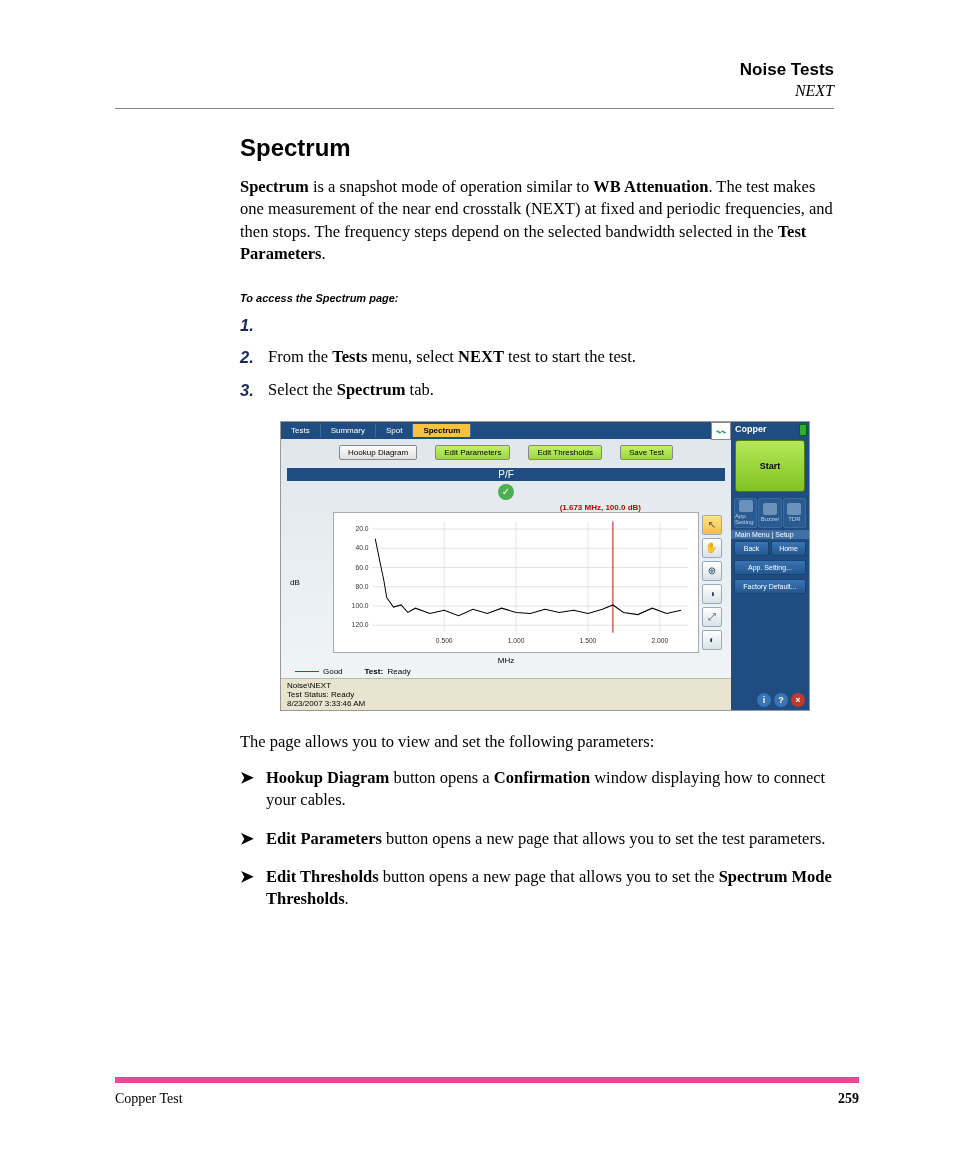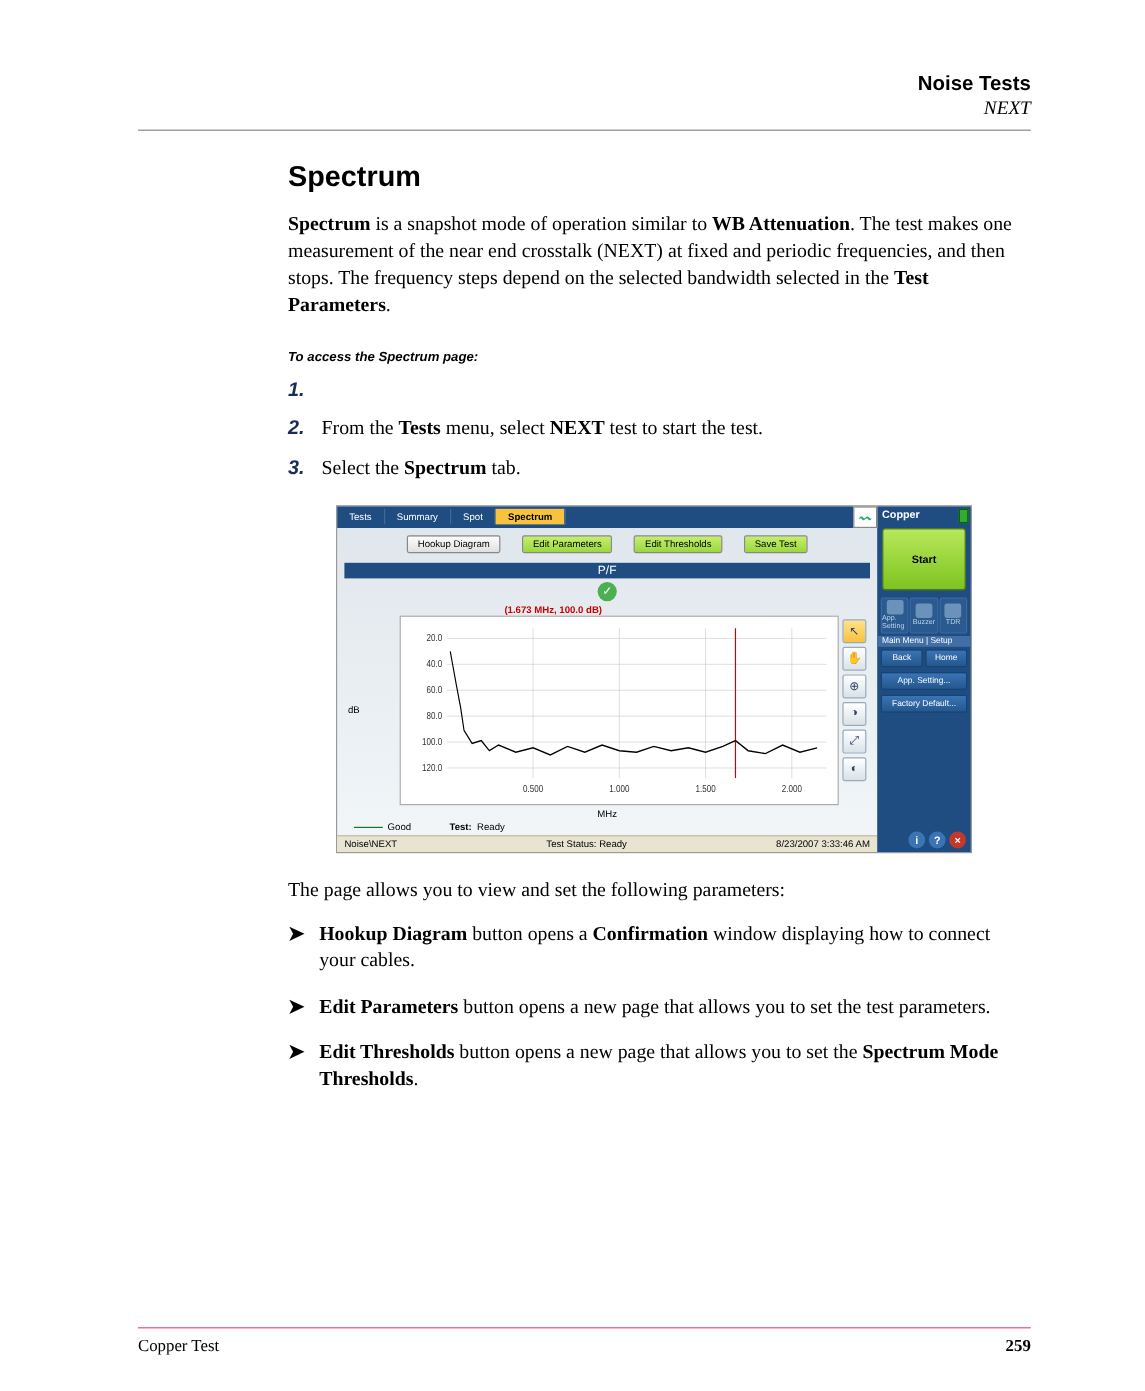--- a/index.html
+++ b/index.html
@@ -5,21 +5,21 @@
   * { box-sizing: border-box; margin: 0; padding: 0; }
   body {
     width: 954px;
     height: 1159px;
     background: #fff;
     font-family: Georgia, 'Times New Roman', serif;
     color: #000;
     position: relative;
   }
   .page {
-    padding: 60px 95px 40px 115px;
+    padding: 60px 120px 40px 115px;
   }
   .header {
     text-align: right;
     margin-bottom: 8px;
   }
   .header-title {
     font-family: Verdana, Arial, sans-serif;
     font-weight: bold;
     font-size: 17px;
   }
@@ -92,29 +92,29 @@
   .ds-side { width: 78px; background: #1f4d82; display: flex; flex-direction: column; }
   .ds-tabs { display: flex; background: #1f4d82; height: 18px; align-items: center; }
   .ds-tab { padding: 2px 10px; color: #fff; border-right: 1px solid #3a6aa0; cursor: default; }
   .ds-tab.active { background: #f7c23e; color: #000; font-weight: bold; }
   .ds-toolbar { display: flex; gap: 18px; padding: 6px 20px; justify-content: center; }
   .ds-btn { border: 1px solid #888; background: linear-gradient(#fdfdfd,#e0e0e0); padding: 2px 8px; border-radius: 2px; font-size: 8px; }
   .ds-btn.green { background: linear-gradient(#c5f06a,#9bd83e); }
   .ds-pf { background: #1f4d82; color: #fff; text-align: center; font-size: 10px; padding: 1px 0; margin: 2px 6px 0; }
   .ds-check { text-align: center; padding: 3px 0; }
   .ds-check-circle { display:inline-flex; width:16px; height:16px; border-radius:50%; background:#4caf50; color:#fff; align-items:center; justify-content:center; font-size:10px; }
-  .ds-cursor-label { color:#c00; font-weight:bold; font-size:8px; text-align:center; padding-right:90px; }
+  .ds-cursor-label { color:#c00; font-weight:bold; font-size:8px; text-align:right; padding-right:90px; }
   .ds-chart-area { flex:1; display:flex; padding: 0 6px 2px 6px; }
   .ds-chart { flex:1; background:#fff; border:1px solid #aaa; position:relative;margin-left:30px; }
   .ds-ylabel { font-size:8px; display:flex; align-items:center; padding:0 3px; }
   .ds-chart svg { width:100%; height:100%; display:block; }
   .ds-xlabel { text-align:center; font-size:8px; padding:1px 0 0; }
-  .ds-legend { display:flex; gap:32px; padding:2px 14px; font-size:8px; align-items:flex-start; }
+  .ds-legend { display:flex; gap:22px; padding:2px 14px; font-size:8px; align-items:flex-start; }
   .ds-legend .good-line { display:inline-block; width:24px; border-top:1.5px solid #0a7a2a; vertical-align:middle; margin-right:4px;}
-  .ds-status { display:flex; justify-content:space-between; background:#e8e4d0; border-top:1px solid #bba; padding:2px 6px; font-size:8px; }
+  .ds-status { display:flex; justify-content:space-between; background:#e8e4d0; border-top:1px solid #bba; padding:2px 6px; font-size:8px;flex-direction:column; }
   .ds-icon-col { width:26px; display:flex; flex-direction:column; gap:3px; padding:3px; }
   .ds-tool { width:20px; height:20px; background:linear-gradient(#fff,#d8e2e8); border:1px solid #9ab; border-radius:2px; display:flex; align-items:center; justify-content:center; font-size:10px; color:#346; }
   .ds-tool.sel { background: linear-gradient(#ffe28a,#f7c23e); }
   .ds-chart-area { position:relative; }
   .ds-side-top { padding: 2px 4px; color:#fff; font-size:9px; font-weight:bold; display:flex; justify-content:space-between; align-items:center;}
   .ds-start { margin:4px; background:linear-gradient(#b7e85a,#7fc321); border:1px solid #4e7d12; border-radius:3px; height:52px; display:flex; align-items:center; justify-content:center; font-weight:bold; font-size:9px; }
   .ds-iconrow { display:flex; gap:1px; padding:2px 3px; }
   .ds-iconrow .ic { flex:1; height:30px; background:#2a5a90; border:1px solid #3a6aa0; border-radius:2px; display:flex; flex-direction:column; align-items:center; justify-content:center; color:#bcd4ea; font-size:6px; gap:1px;}
   .ds-iconrow .ic .g { width:14px; height:12px; background:#6a92ba; border-radius:2px;}
   .ds-menuhdr { background:#3f6fa5; color:#fff; font-size:7px; padding:1px 4px; }
@@ -124,21 +124,21 @@
   .ds-circ { width:14px; height:14px; border-radius:50%; display:flex; align-items:center; justify-content:center; color:#fff; font-size:9px; font-weight:bold; }
   .ds-circ.blue { background:#3a74b5; }
   .ds-circ.red { background:#c0392b; }
   .ds-corner { position:absolute; top:0; right:78px; width:20px; height:18px; background:#fff; border:1px solid #888; display:flex; align-items:center; justify-content:center; font-size:10px; color:#2a6; }
   .ds-battery { position:absolute; top:2px; right:2px; width:8px; height:12px; background:#3a3; border:1px solid #060; }
 
   p.after-figure { font-size:16.5px; line-height:1.35; margin: 18px 0 14px; }
   .bullets { list-style:none; }
   .bullets li { font-size:16.5px; line-height:1.35; margin-bottom:16px; display:flex; }
   .bullets li .marker { width:26px; flex-shrink:0; font-weight:bold; }
-  .footer { position:absolute; bottom:28px; left:115px; right:95px; border-top:1px solid #ec4899; padding-top:8px; display:flex; justify-content:space-between; font-size:14px; }
+  .footer { position:absolute; bottom:52px; left:115px; right:95px; border-top:6px solid #ec4899; padding-top:8px; display:flex; justify-content:space-between; font-size:14px; }
   .footer .pn { font-weight:bold; }
 </style>
 </head>
 <body>
 
 <div class="page">
   <div class="header">
     <div class="header-title">Noise Tests</div>
     <div class="header-sub">NEXT</div>
   </div>

